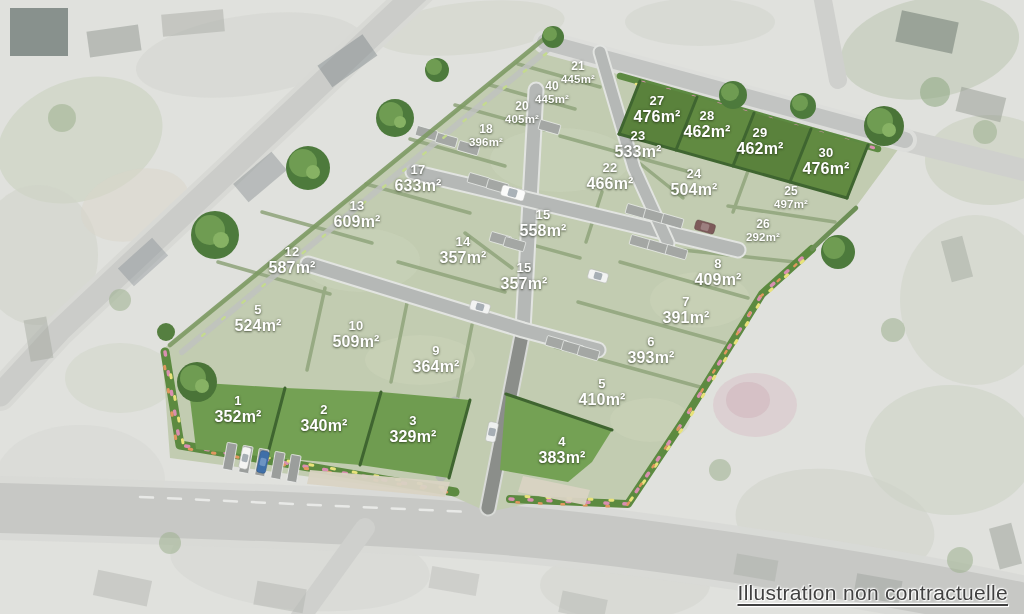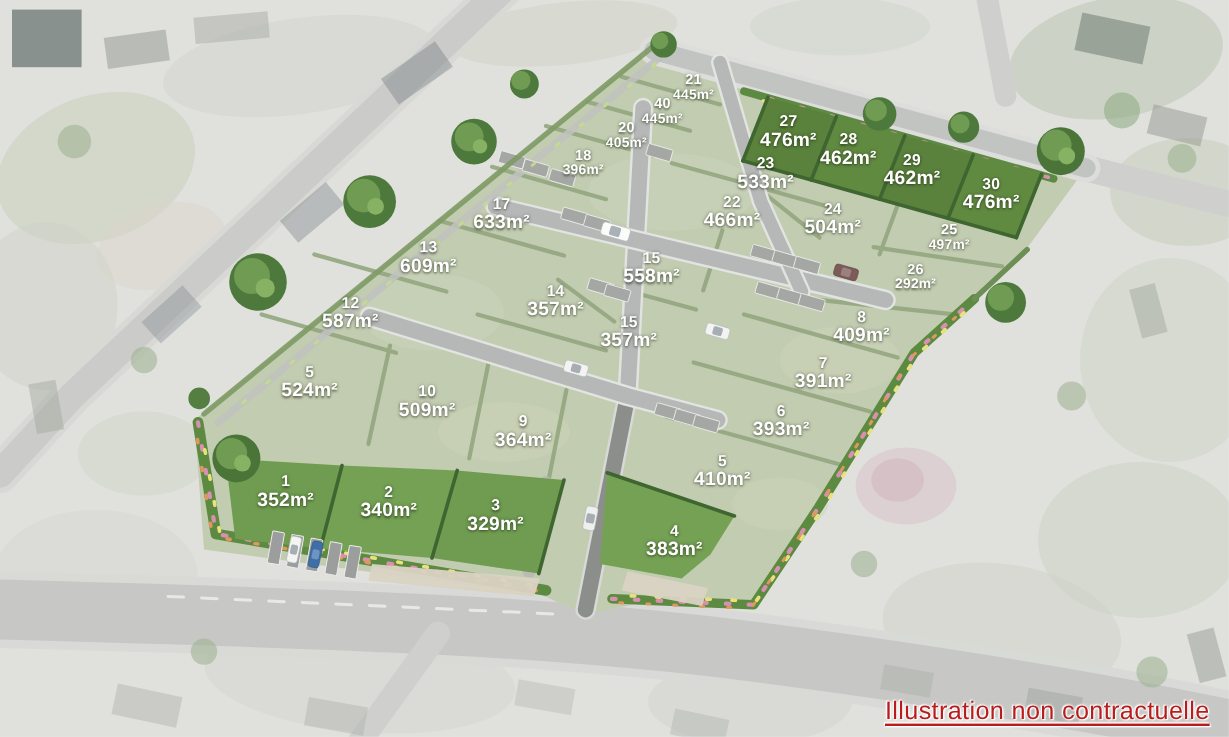--- a/index.html
+++ b/index.html
@@ -15,21 +15,21 @@
     font-weight:700;font-size:13px;line-height:1.08;letter-spacing:.2px;
     text-shadow:0 1px 2px rgba(25,35,15,.55),0 0 3px rgba(25,35,15,.35);
     pointer-events:auto;
   }
   .lot-label .lot-num{display:block;}
   .lot-label .lot-area{display:block;font-size:16px;}
   .lot-label.small{font-size:12px;}
   .lot-label.small .lot-area{font-size:11.5px;}
   .disclaimer{
     position:absolute;right:16px;bottom:9px;
-    color:#b91c1c;font-size:21px;font-weight:400;letter-spacing:.3px;
+    color:#404040;font-size:21px;font-weight:400;letter-spacing:.3px;
     text-decoration:underline;text-decoration-thickness:2px;text-underline-offset:4px;
     text-shadow:0 0 2px #fff,0 0 3px #fff,1px 1px 1px #fff,-1px -1px 1px #fff;
     pointer-events:auto;
   }
 </style>
 </head>
 <body>
 
 <div class="stage">
 <svg width="1024" height="614" viewBox="0 0 1024 614">

